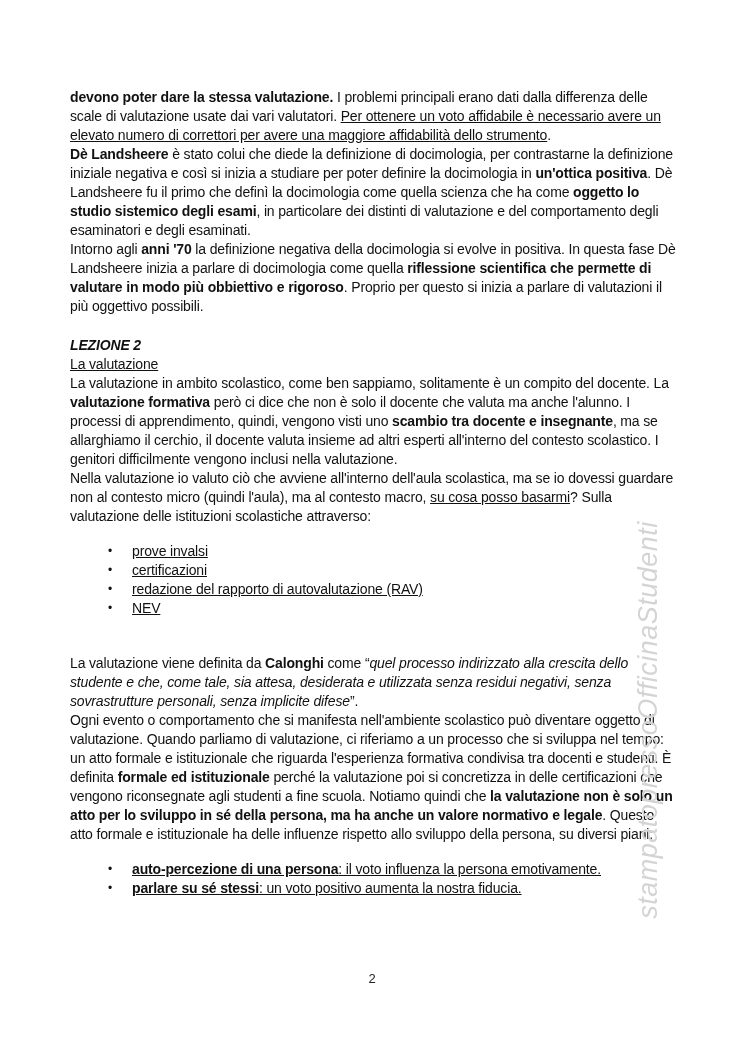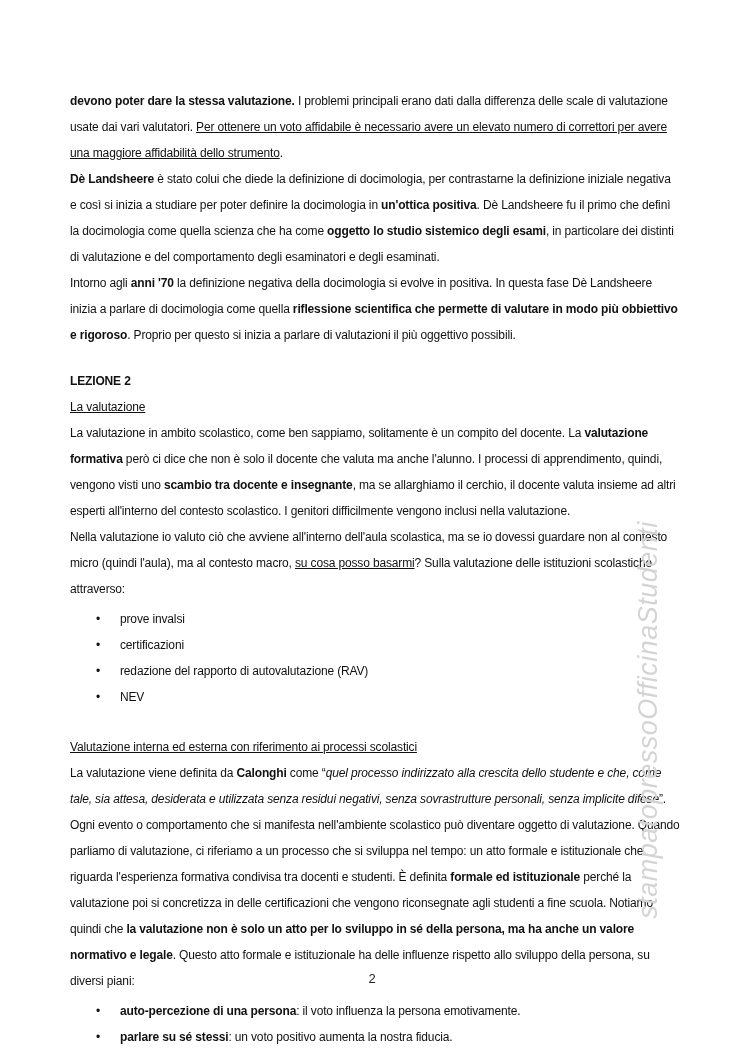--- a/index.html
+++ b/index.html
@@ -1,28 +1,28 @@
 <!DOCTYPE html>
 <html><head>
 <meta charset="utf-8">
 <style>
   html, body { margin: 0; padding: 0; background: #ffffff; }
   body { width: 744px; height: 1053px; position: relative; overflow: hidden;
          font-family: "Liberation Sans", sans-serif; color: #111; }
   .page { position: absolute; left: 70px; top: 88px; width: 610px;
-          font-size: 12px; line-height: 26px; letter-spacing: -0.15px; }
+          font-size: 14px; line-height: 19px; letter-spacing: -0.15px; }
   p { margin: 0; }
   .gap { height: 20px; }
   b { font-weight: bold; }
   u { text-decoration: underline; }
   i { font-style: italic; }
-  ul { margin: 4px; padding: 0; list-style: none; }
+  ul { margin: 16px; padding: 0; list-style: none; text-decoration: underline; }
   ul li { position: relative; padding-left: 46px; }
   ul li::before { content: "\2022"; position: absolute; left: 22px; top: 0; font-size: 12px; }
-  .heading { font-weight: bold; }
+  .heading { font-weight: bold; font-style: italic; }
   .watermark { position: absolute; left: 628px; top: 520px; width: 40px; height: 400px; }
   .watermark span { position: absolute; left: 50%; top: 50%;
       transform: translate(-50%, -50%) rotate(-90deg);
       white-space: nowrap; font-style: italic; font-size: 27px; color: #d4d4d4;
       letter-spacing: 0.5px; }
   .page-number { position: absolute; left: 0; width: 744px; top: 971px;
       text-align: center; font-size: 13px; color: #222; }
 </style>
 </head>
 <body>
@@ -40,21 +40,20 @@
   <p><span>Nella valutazione io valuto ciò che avviene all'interno dell'aula scolastica, ma se io dovessi guardare non al contesto micro (quindi l'aula), ma al contesto macro, </span><u>su cosa posso basarmi</u><span>? Sulla valutazione delle istituzioni scolastiche attraverso:</span></p>
   <ul>
     <li>prove invalsi</li>
     <li>certificazioni</li>
     <li>redazione del rapporto di autovalutazione (RAV)</li>
     <li>NEV</li>
   </ul>
 
   <div class="gap"></div>
 
-  <p><u>Valutazione interna ed esterna con riferimento ai processi scolastici</u></p>
   <p><span>La valutazione viene definita da </span><b>Calonghi</b><span> come “</span><i>quel processo indirizzato alla crescita dello studente e che, come tale, sia attesa, desiderata e utilizzata senza residui negativi, senza sovrastrutture personali, senza implicite difese</i><span>”.</span></p>
   <p><span>Ogni evento o comportamento che si manifesta nell'ambiente scolastico può diventare oggetto di valutazione. Quando parliamo di valutazione, ci riferiamo a un processo che si sviluppa nel tempo: un atto formale e istituzionale che riguarda l'esperienza formativa condivisa tra docenti e studenti. È definita </span><b>formale ed istituzionale</b><span> perché la valutazione poi si concretizza in delle certificazioni che vengono riconsegnate agli studenti a fine scuola. Notiamo quindi che </span><b>la valutazione non è solo un atto per lo sviluppo in sé della persona, ma ha anche un valore normativo e legale</b><span>. Questo atto formale e istituzionale ha delle influenze rispetto allo sviluppo della persona, su diversi piani:</span></p>
   <ul>
     <li><b>auto-percezione di una persona</b><span>: il voto influenza la persona emotivamente.</span></li>
     <li><b>parlare su sé stessi</b><span>: un voto positivo aumenta la nostra fiducia.</span></li>
   </ul>
 </div>
 
 <div class="watermark">
     <span>stampatopressoOfficinaStudenti</span>

